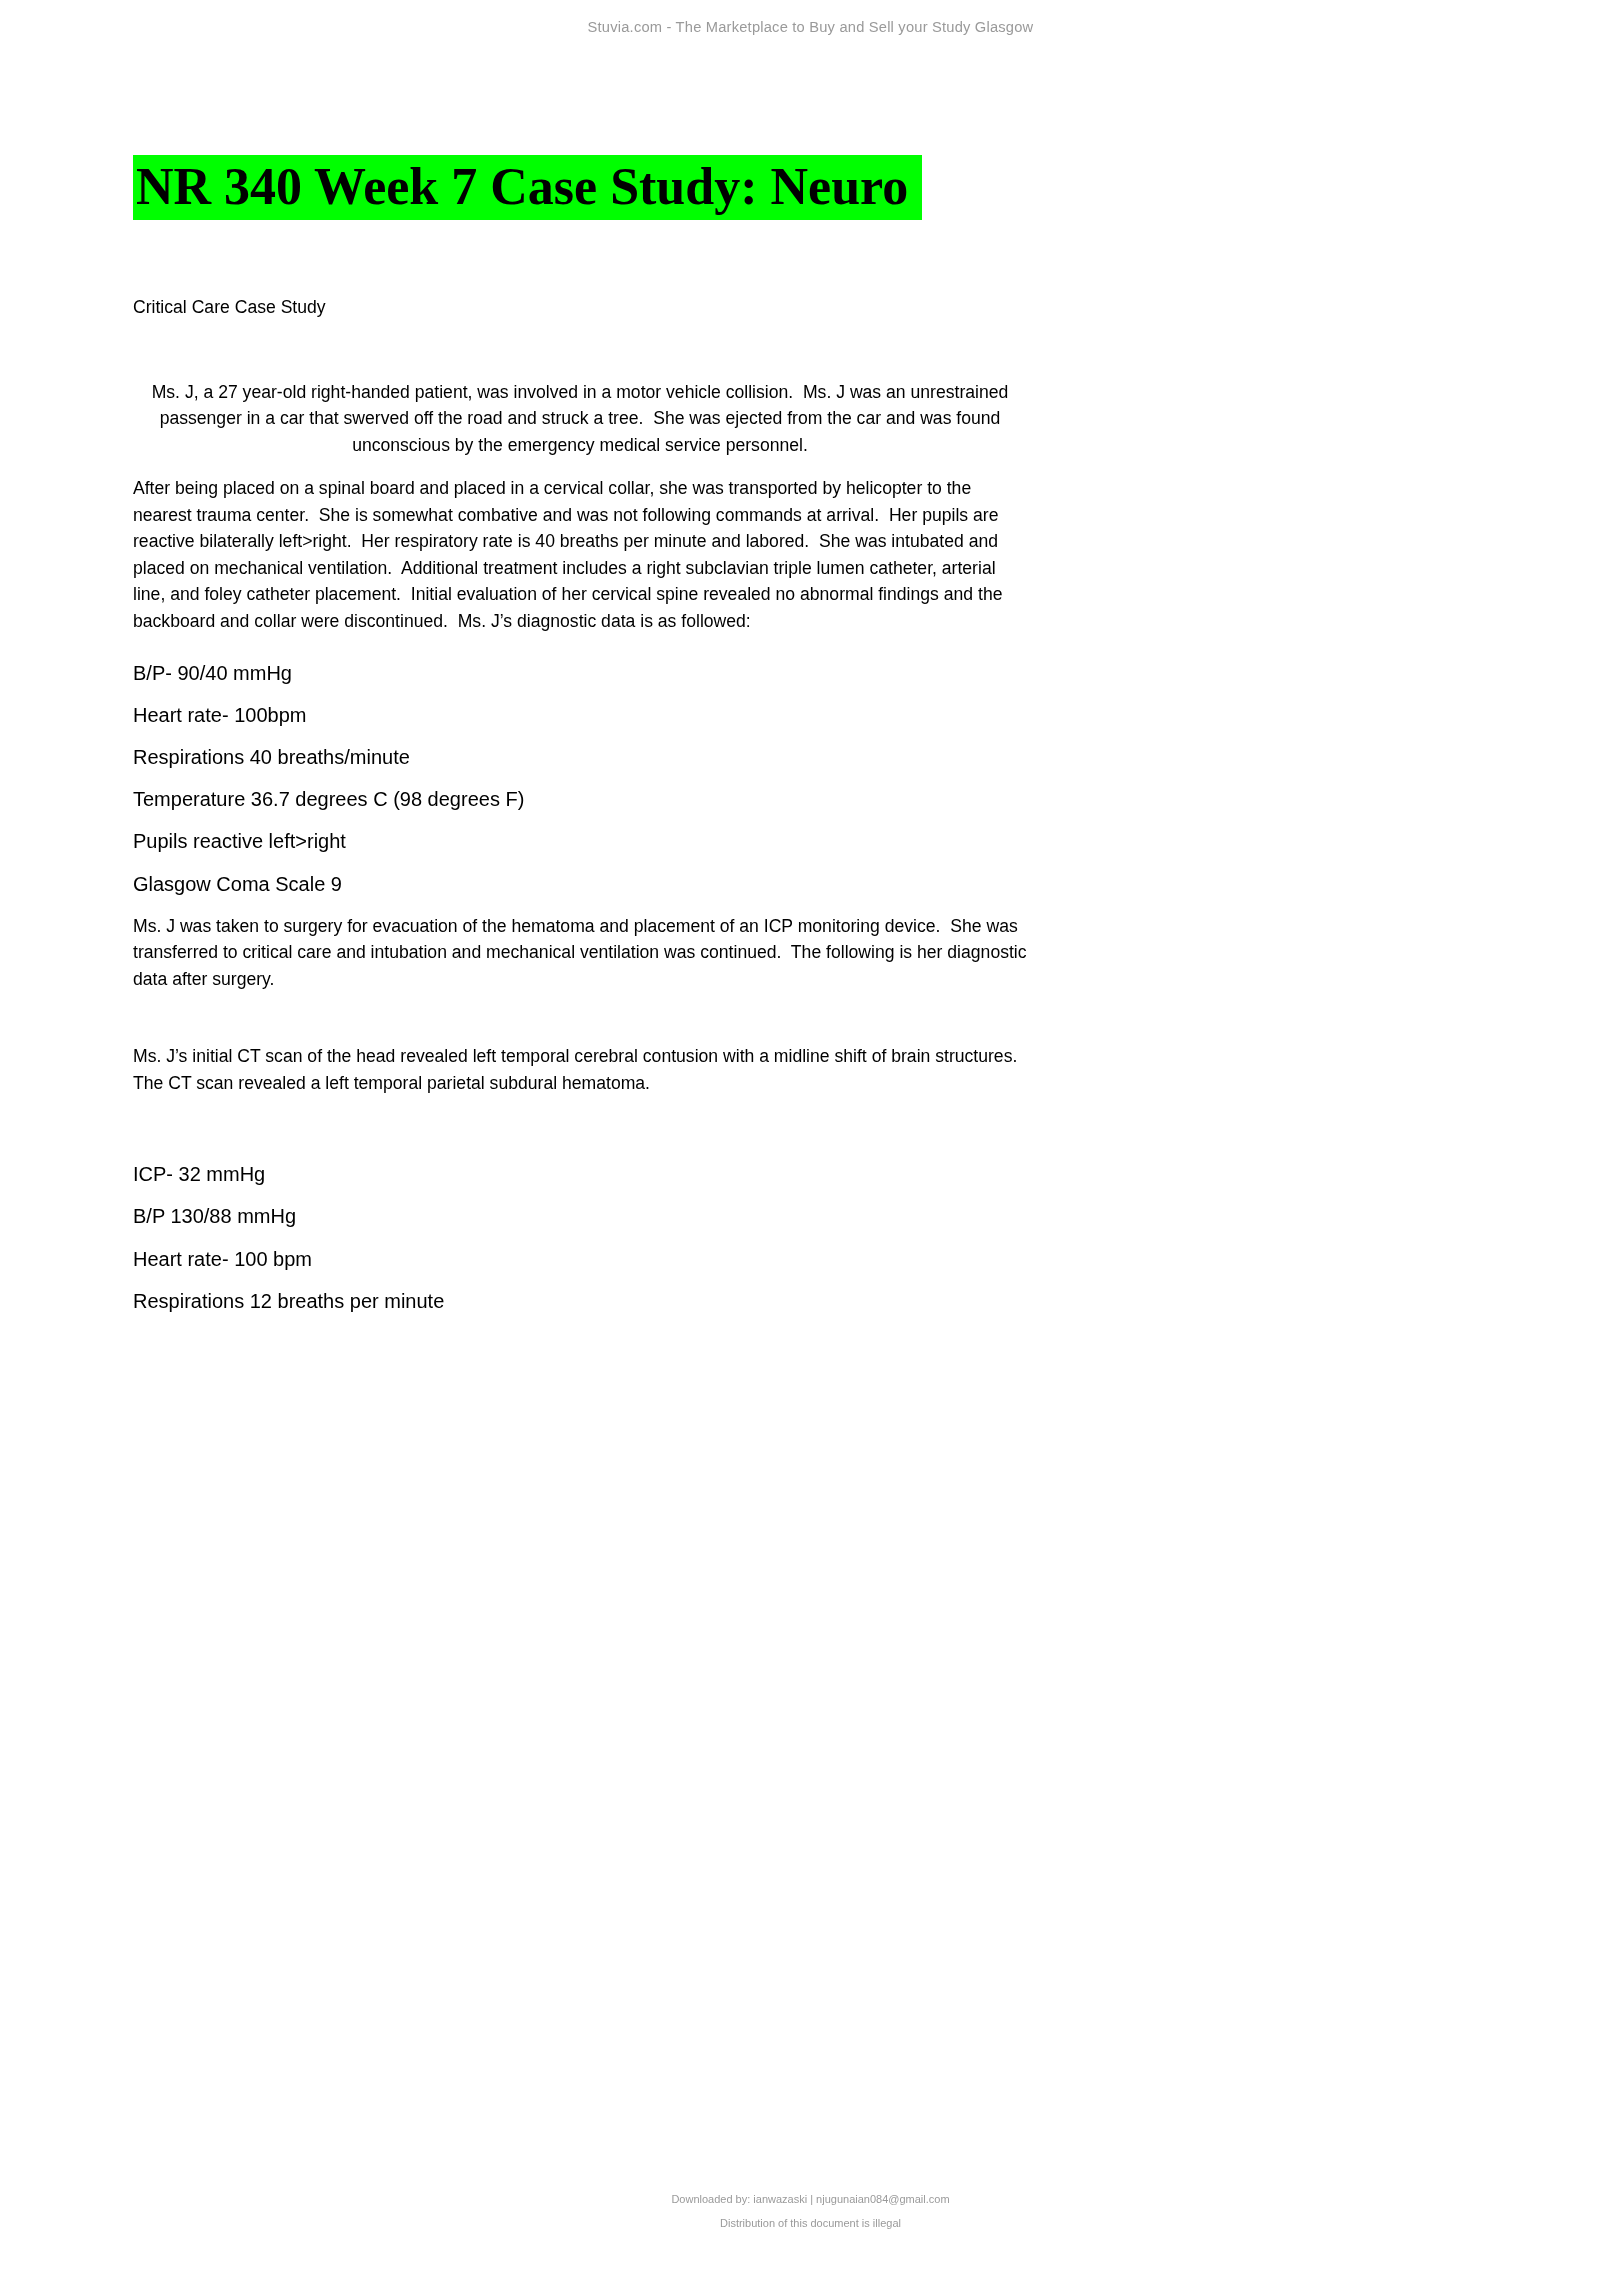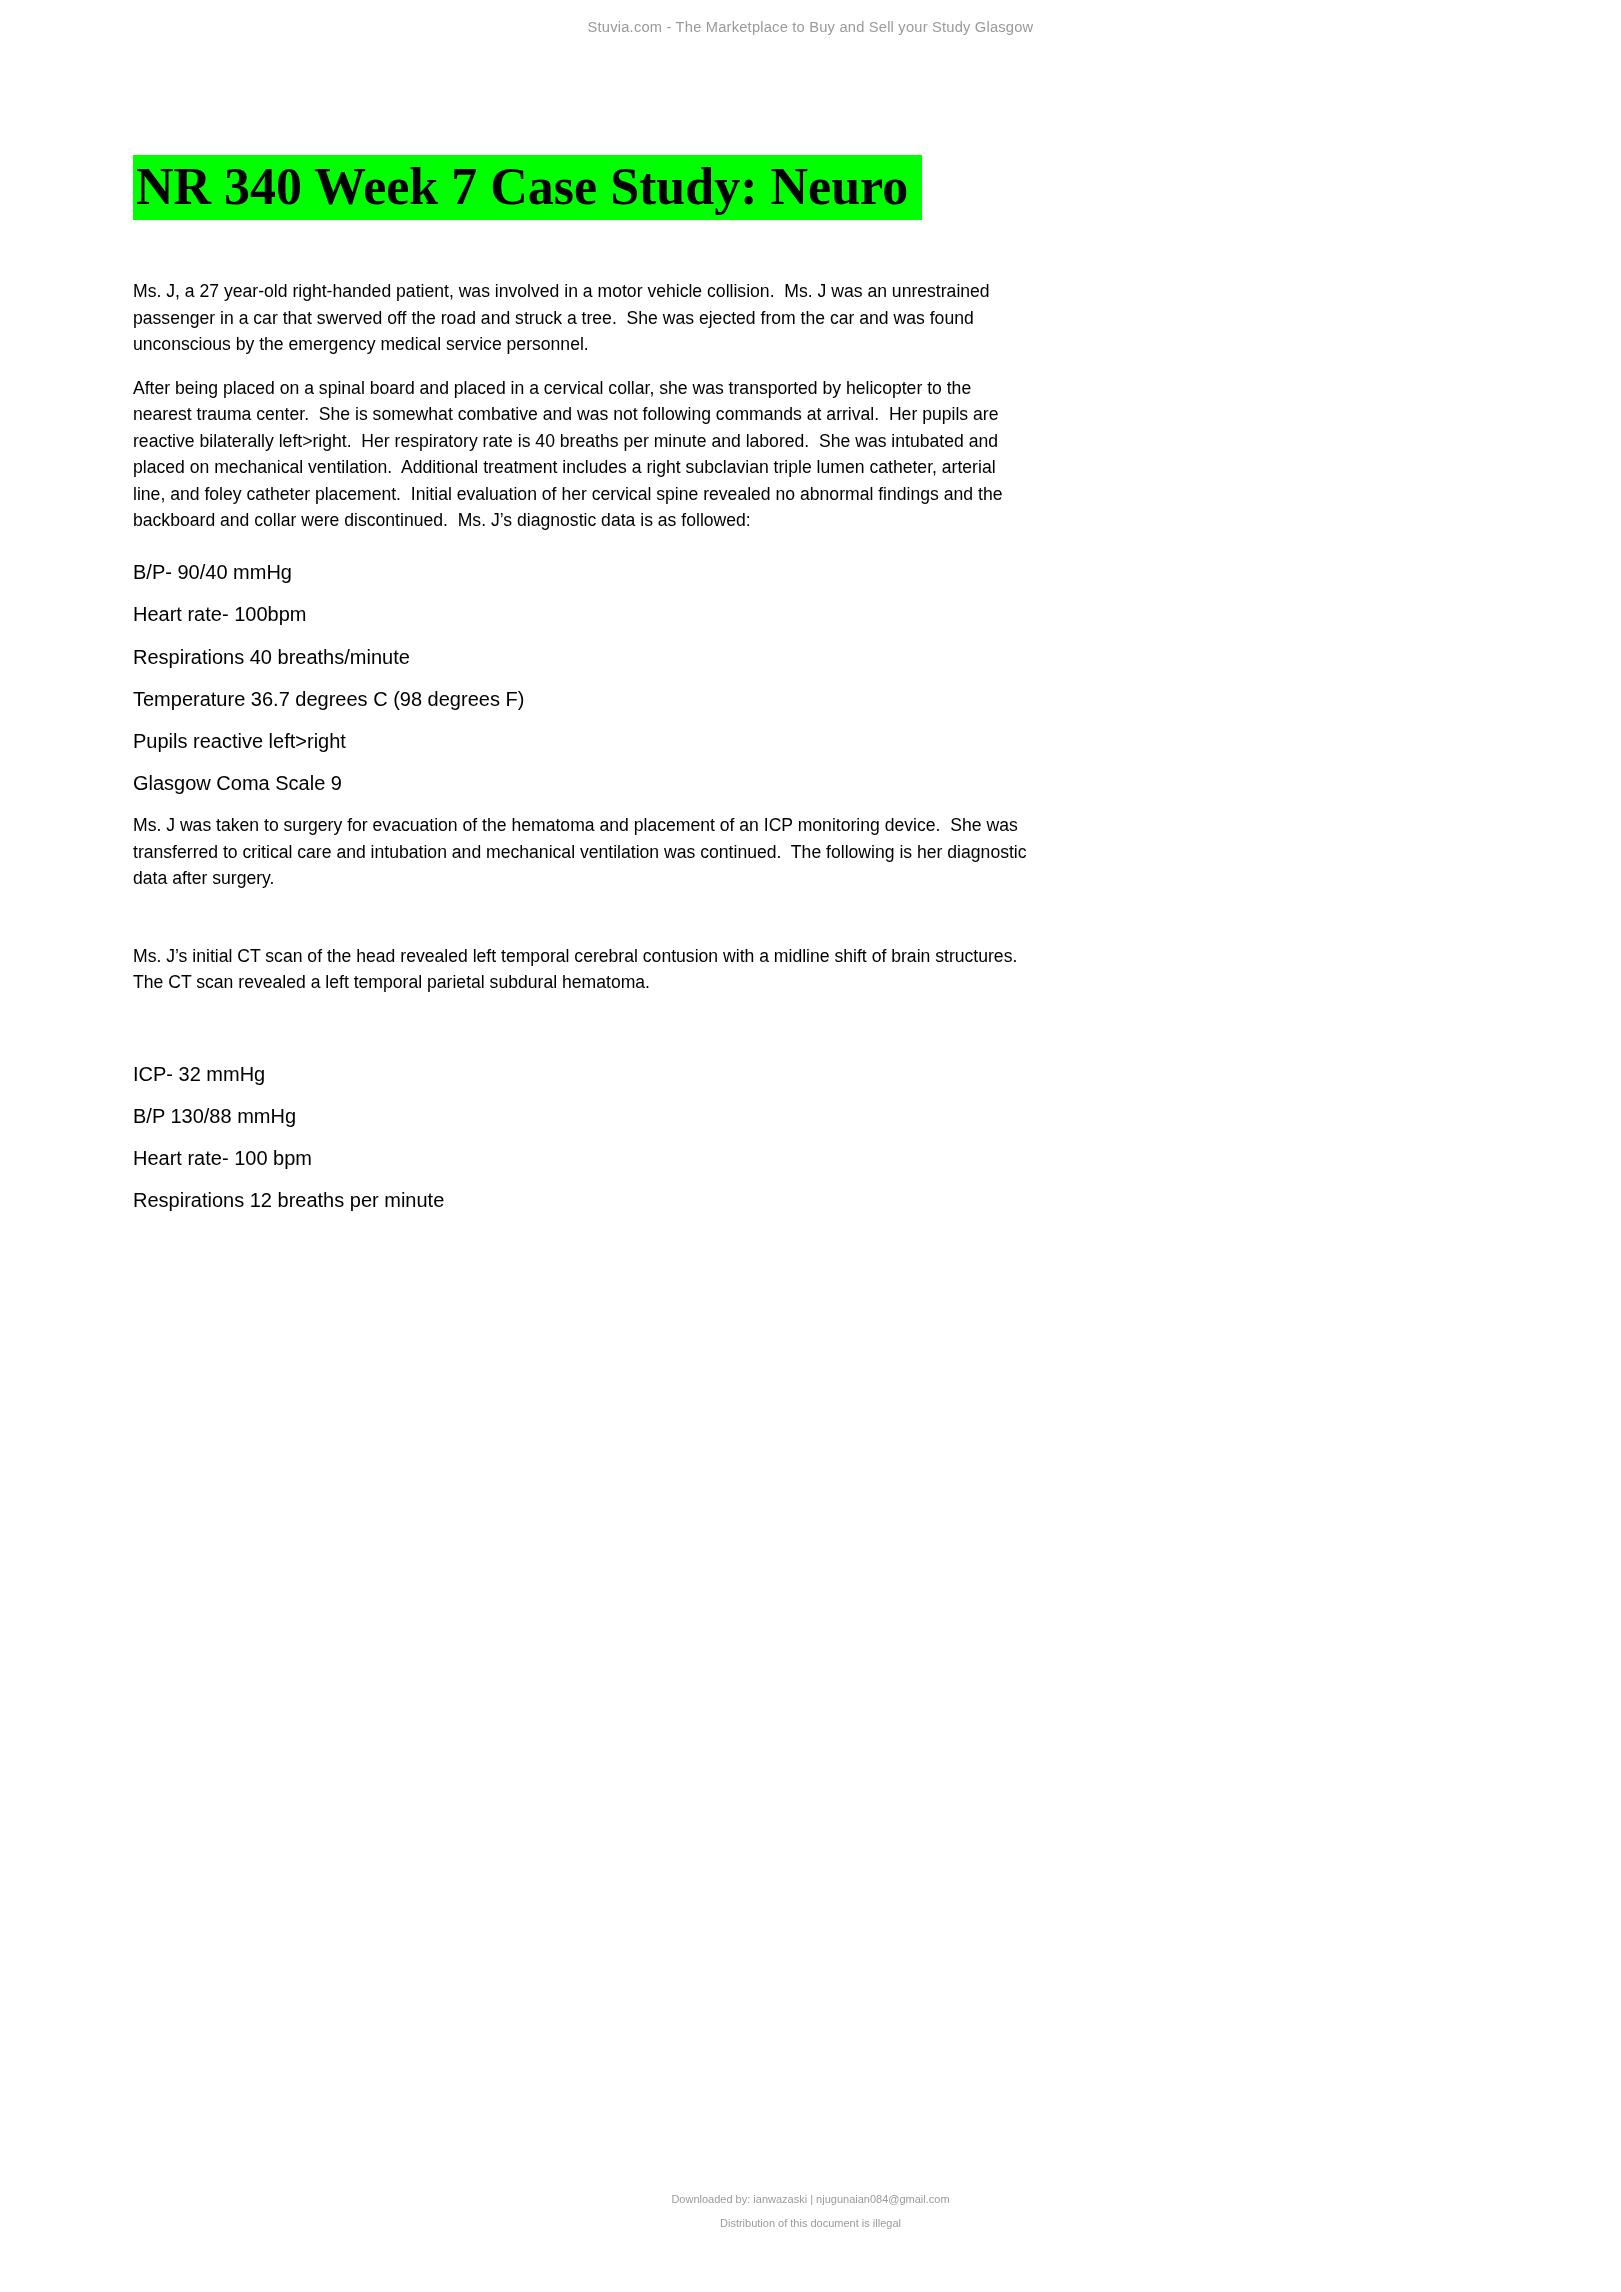--- a/index.html
+++ b/index.html
@@ -48,20 +48,21 @@
     line-height: 26.5px;
   }
   .para {
     font-size: 17.6px;
     line-height: 26.5px;
     margin: 0 0 16.7px 0;
     white-space: pre-wrap;
   }
   .para.first {
     margin-top: 58px;
+    text-align: center;
   }
   .vitals {
     margin-top: 25.5px;
   }
   .vital-line {
     font-size: 20px;
     line-height: 26.5px;
     margin: 0 0 15.7px 0;
   }
   .section-gap {
@@ -87,20 +88,21 @@
 <body>
 
 <div class="page">
 
   <div class="doc-header">Stuvia.com - The Marketplace to Buy and Sell your Study Glasgow</div>
 
   <div class="content">
 
     <h1 class="title-highlight">NR 340 Week 7 Case Study: Neuro</h1>
 
+    <div class="subtitle">Critical Care Case Study</div>
 
     <p class="para first">Ms. J, a 27 year-old right-handed patient, was involved in a motor vehicle collision.  Ms. J was an unrestrained passenger in a car that swerved off the road and struck a tree.  She was ejected from the car and was found unconscious by the emergency medical service personnel.</p>
 
     <p class="para">After being placed on a spinal board and placed in a cervical collar, she was transported by helicopter to the nearest trauma center.  She is somewhat combative and was not following commands at arrival.  Her pupils are reactive bilaterally left&gt;right.  Her respiratory rate is 40 breaths per minute and labored.  She was intubated and placed on mechanical ventilation.  Additional treatment includes a right subclavian triple lumen catheter, arterial line, and foley catheter placement.  Initial evaluation of her cervical spine revealed no abnormal findings and the backboard and collar were discontinued.  Ms. J’s diagnostic data is as followed:</p>
 
     <div class="vitals">
       <p class="vital-line">B/P- 90/40 mmHg</p>
       <p class="vital-line">Heart rate- 100bpm</p>
       <p class="vital-line">Respirations 40 breaths/minute</p>
       <p class="vital-line">Temperature 36.7 degrees C (98 degrees F)</p>

